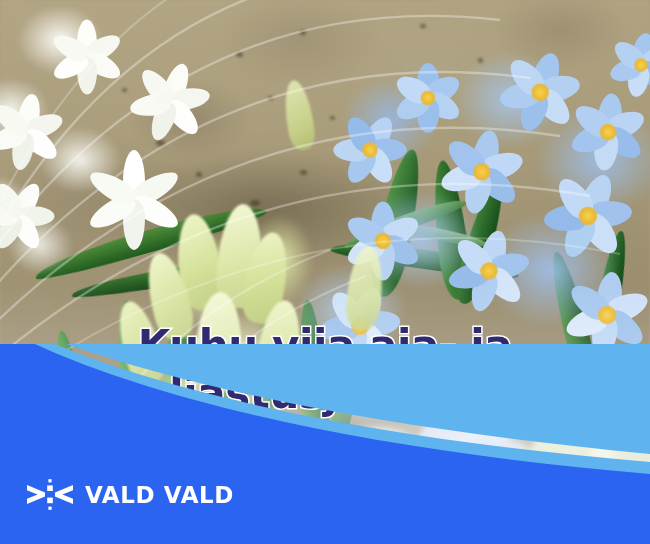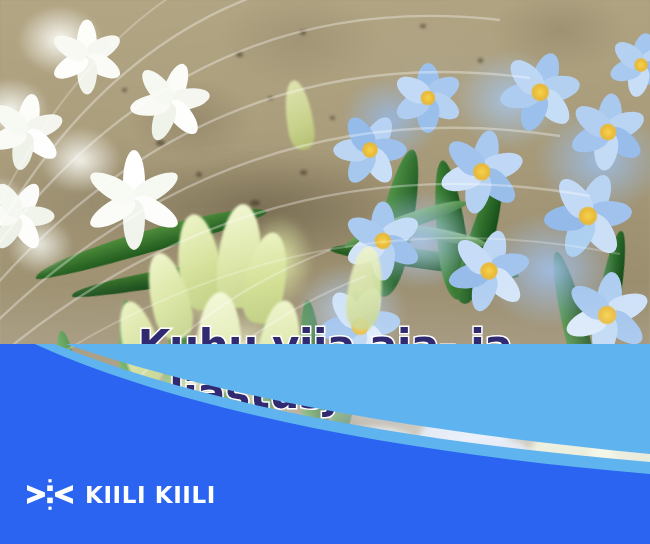--- a/index.html
+++ b/index.html
@@ -376,16 +376,16 @@
 
       <path fill="#ffffff" d="M1,9 L19,16.4 L19,20.6 L1,28 L1,22.7 L11.6,18.5 L1,14.3 Z"></path>
 
       <path fill="#ffffff" d="M47,9 L29,16.4 L29,20.6 L47,28 L47,22.7 L36.4,18.5 L47,14.3 Z"></path>
 
       <rect fill="#ffffff" x="22.4" y="3.2" width="3.2" height="3.2"></rect>
       <rect fill="#ffffff" x="21.2" y="9.4" width="5.6" height="5.6"></rect>
       <rect fill="#ffffff" x="21.2" y="21.6" width="5.6" height="5.6"></rect>
       <rect fill="#ffffff" x="22.4" y="30.6" width="3.2" height="3.2"></rect>
     </svg>
-    <span class="logo-text">KIILI KIILI</span>
+    <span class="logo-text">VALD VALD</span>
   </div>
 
 </div>
 
 </body></html>

